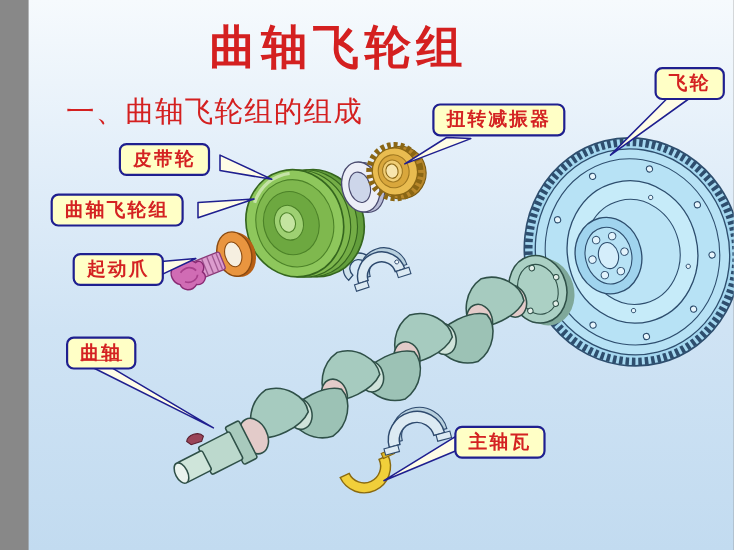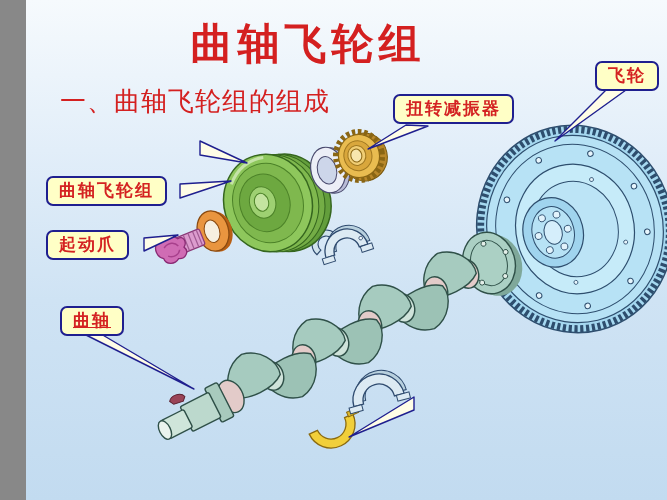--- a/index.html
+++ b/index.html
@@ -202,19 +202,21 @@
       <polygon points="174,141 221,163 174,155"></polygon>
       <polygon points="154,184 205,181 154,198"></polygon>
       <polygon points="118,238 152,235 118,251"></polygon>
       <polygon points="56,333 168,389 75,334"></polygon>
       <polygon points="388,397 323,437 388,410"></polygon>
       <polygon points="380,125 342,149 402,126"></polygon>
       <polygon points="580,90 529,141 600,90"></polygon>
     </g>
   </svg>
 
+  <div class="callout" style="left:82px;top:130px;">皮带轮</div>
   <div class="callout" style="left:20px;top:176px;">曲轴飞轮组</div>
-  <div class="callout" style="left:20px;top:230px;">起动爪</div>
+  <div class="callout" style="left:40px;top:230px;">起动爪</div>
   <div class="callout" style="left:34px;top:306px;text-decoration:underline;">曲轴</div>
+  <div class="callout" style="left:387px;top:387px;">主轴瓦</div>
   <div class="callout" style="left:367px;top:94px;">扭转减振器</div>
   <div class="callout" style="left:569px;top:61px;">飞轮</div>
 
 </div>
 
 </body></html>

